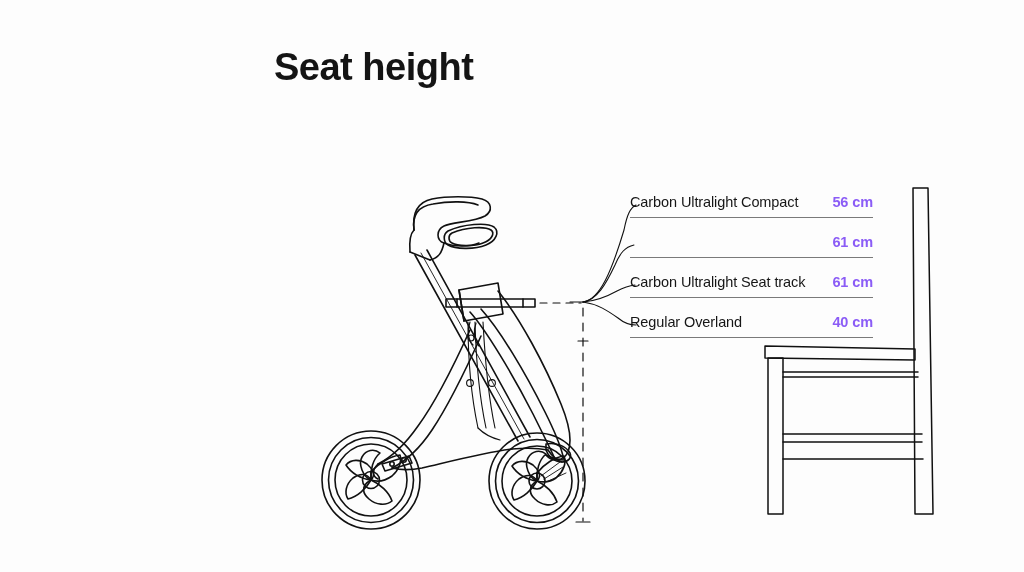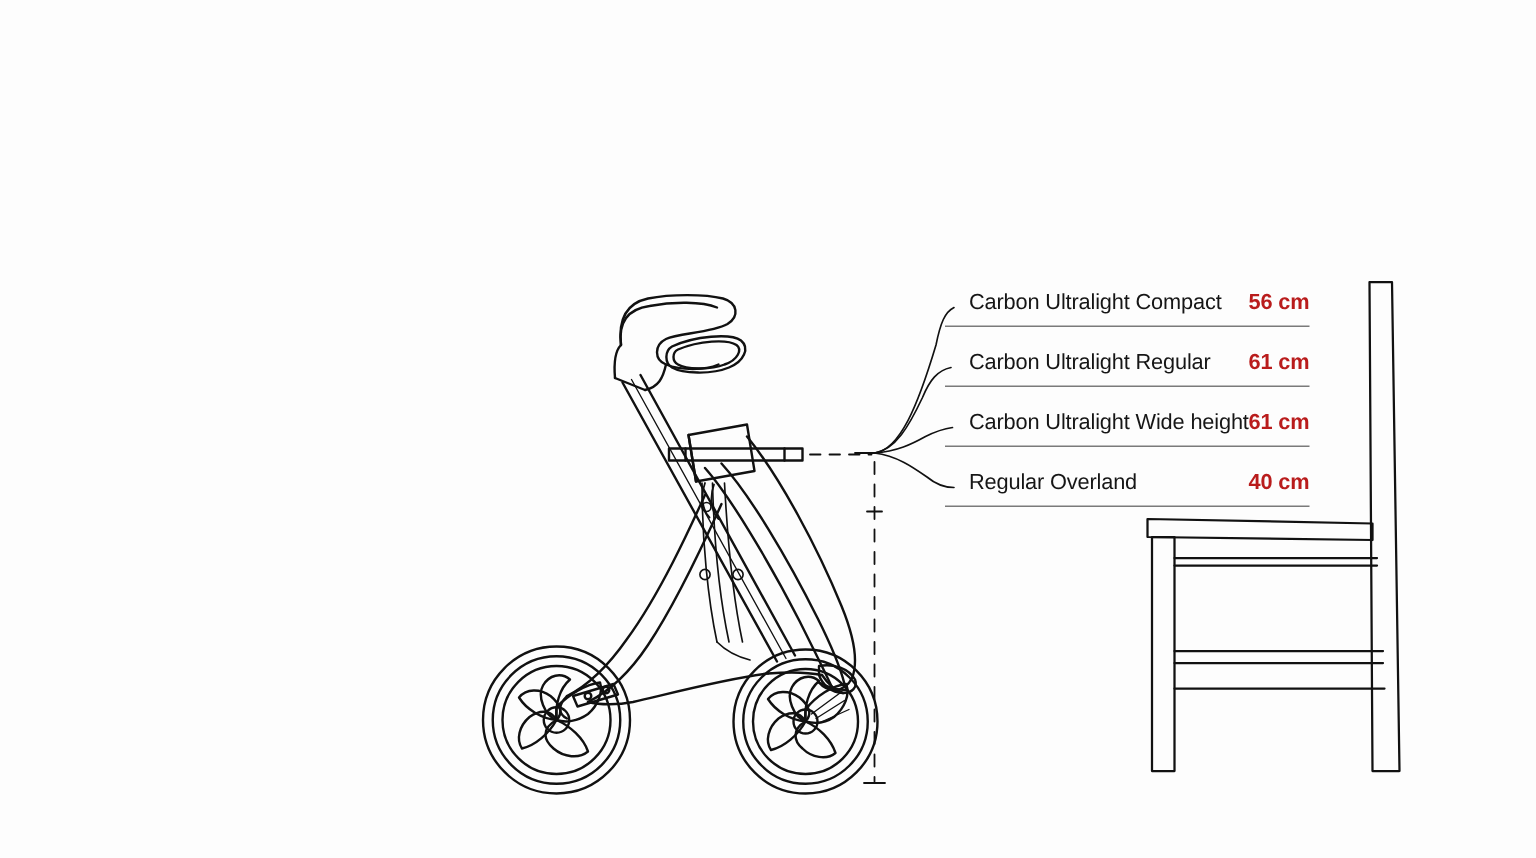--- a/index.html
+++ b/index.html
@@ -35,51 +35,52 @@
     width: 243px;
   }
   .spec-row {
     position: relative;
     height: 40px;
     border-bottom: 1.4px solid #7a7a7a;
     box-sizing: border-box;
   }
   .spec-row .spec-label {
     position: absolute;
-    left: 16px;
+    left: 0px;
     bottom: 7px;
     font-size: 14.5px;
     color: #161616;
     white-space: nowrap;
     letter-spacing: -0.1px;
   }
   .spec-row .spec-value {
     position: absolute;
     right: 0px;
     bottom: 7px;
     font-size: 14.5px;
     font-weight: bold;
-    color: #b91c1c;
+    color: #8b5cf6;
     white-space: nowrap;
     letter-spacing: -0.1px;
   }
   #art-layer {
     position: absolute;
     left: 0;
     top: 0;
     width: 1024px;
     height: 572px;
     pointer-events: none;
   }
 </style>
 </head>
 <body>
 
 <div id="canvas">
 
+  <div id="page-title">Seat height</div>
 
   <svg id="art-layer" viewBox="0 0 1024 572">
 
     <g fill="none" stroke="#111111" stroke-width="1.6" stroke-linecap="round" stroke-linejoin="round">
 
       <g>
 
         <g>
           <path d="M414 230 C412 212 418 202 432 199
                    C447 196 470 196 482 199
@@ -234,26 +235,25 @@
   </svg>
 
   <div id="spec-table">
 
     <div class="spec-row">
       <span class="spec-label">Carbon Ultralight Compact</span>
       <span class="spec-value">56 cm</span>
     </div>
 
     <div class="spec-row">
-      <span class="spec-label">Carbon Ultralight Regular</span>
       <span class="spec-value">61 cm</span>
     </div>
 
     <div class="spec-row">
-      <span class="spec-label">Carbon Ultralight Wide height</span>
+      <span class="spec-label">Carbon Ultralight Seat track</span>
       <span class="spec-value">61 cm</span>
     </div>
 
     <div class="spec-row">
       <span class="spec-label">Regular Overland</span>
       <span class="spec-value">40 cm</span>
     </div>
 
   </div>
 

